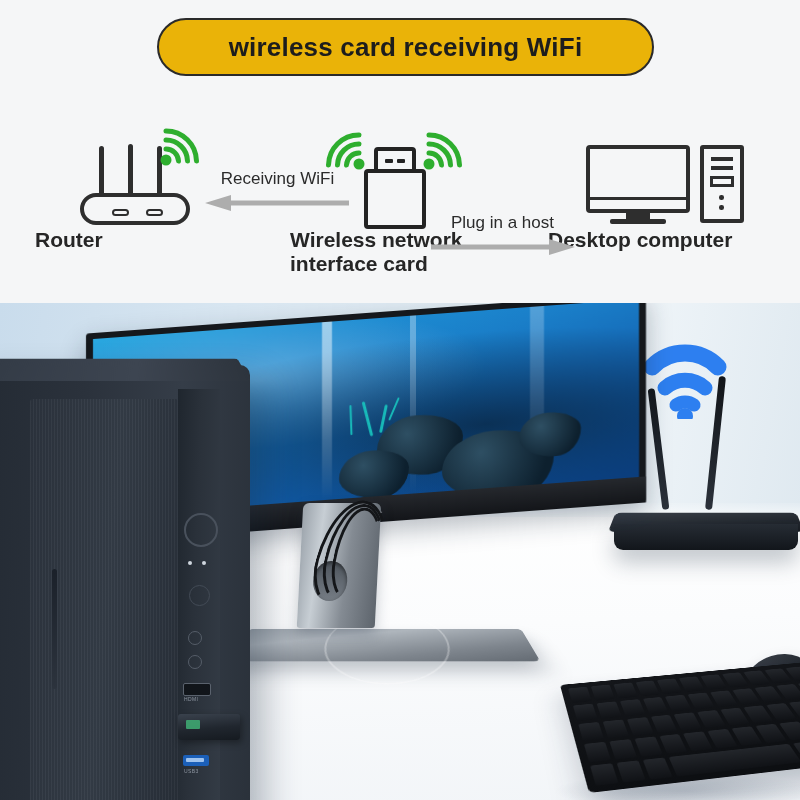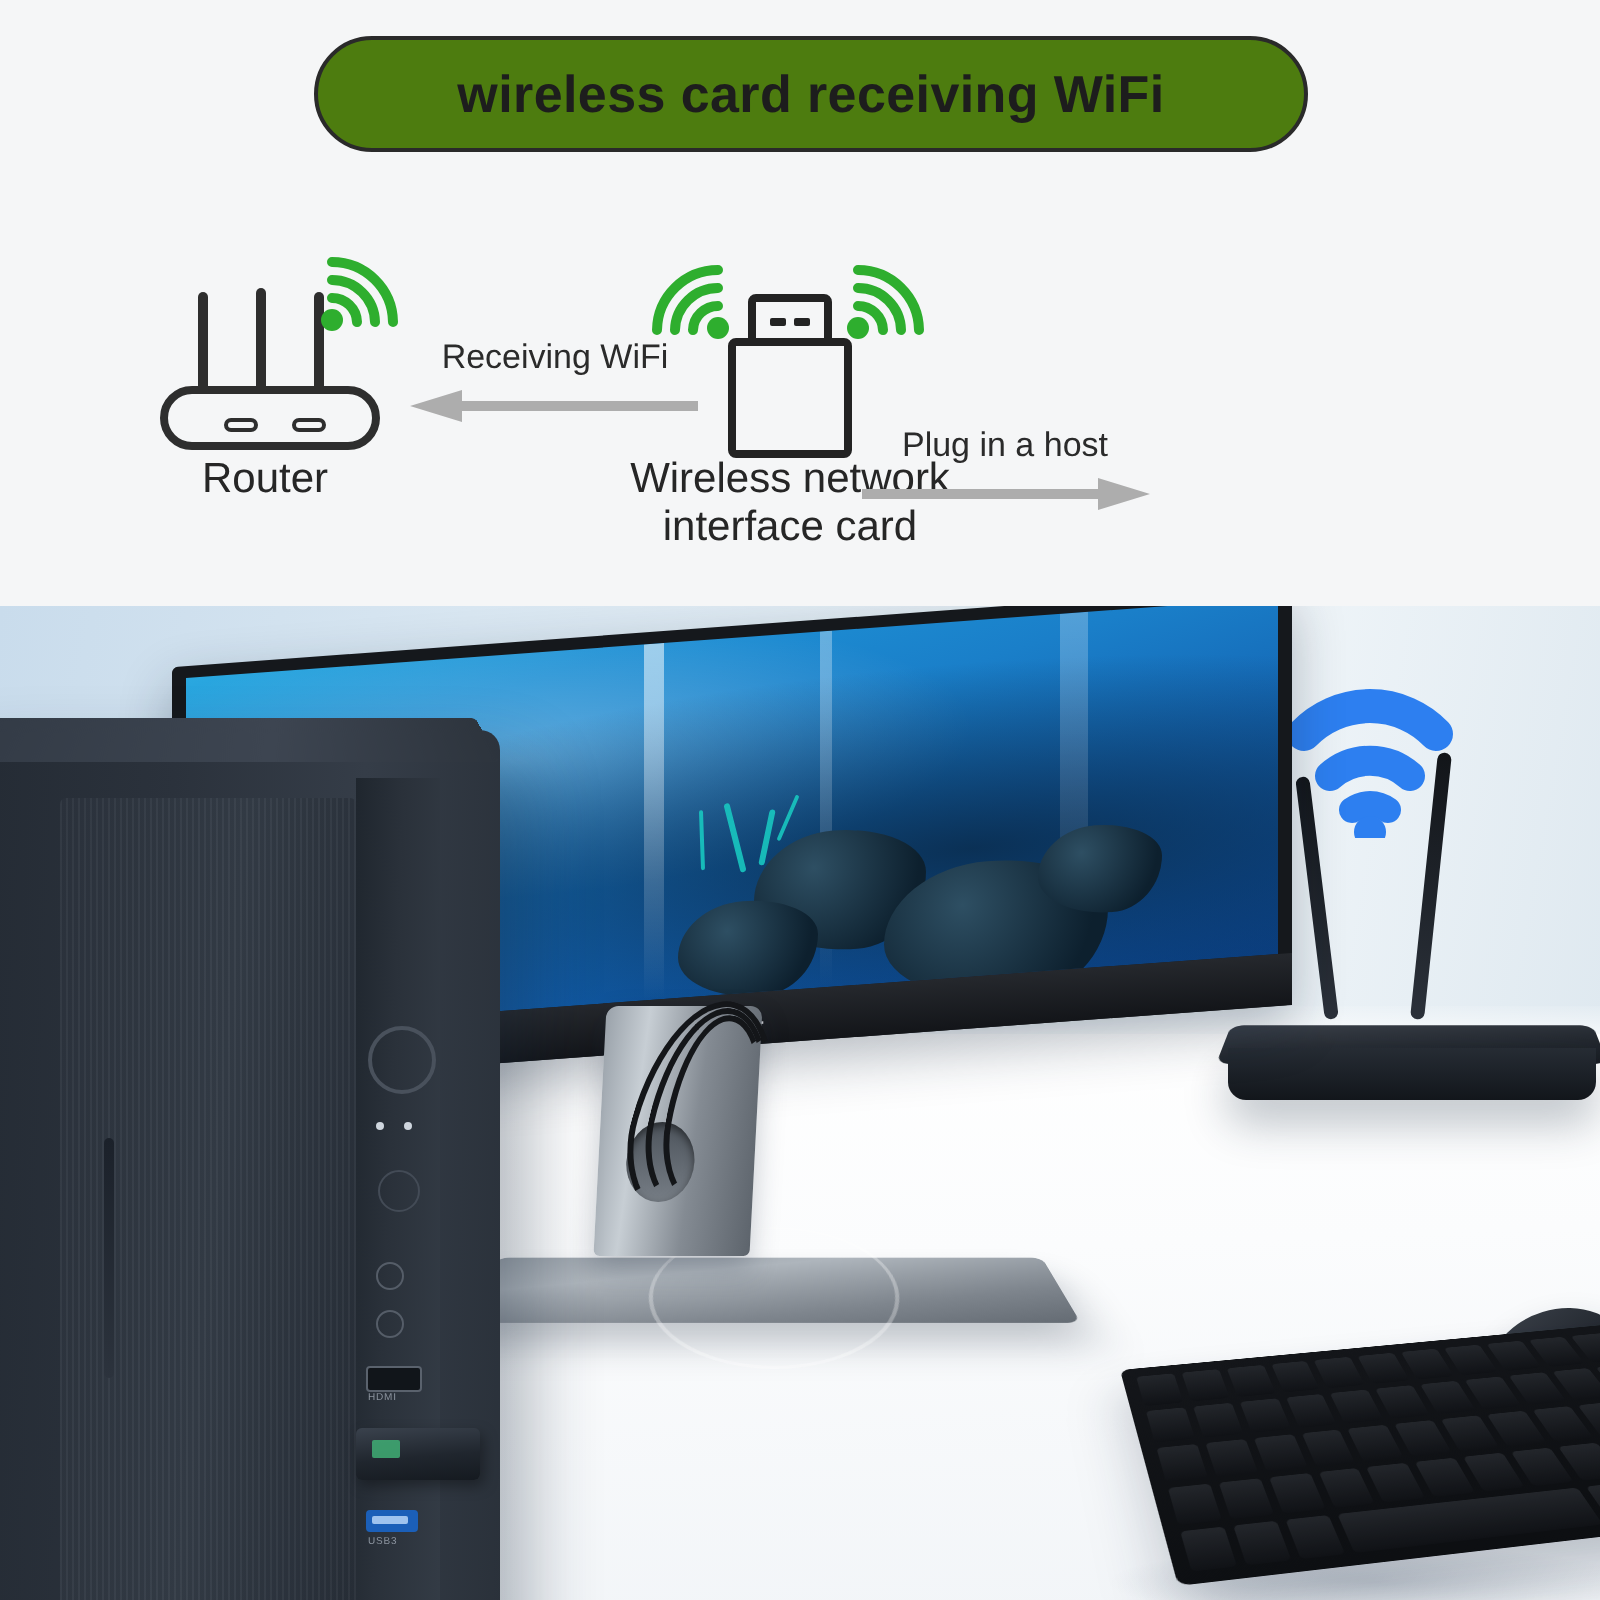--- a/index.html
+++ b/index.html
@@ -12,31 +12,31 @@
 
   
   .diagram{
     position:absolute;left:0;top:0;width:800px;height:303px;
     background:#f5f6f7;
     overflow:hidden;
   }
   .title-pill{
     position:absolute;left:157px;top:18px;width:497px;height:58px;
     border:2px solid #2a2a2a;border-radius:34px;
-    background:#4d7c0f;
+    background:#eab308;
     display:flex;align-items:center;justify-content:center;
     box-sizing:border-box;
   }
   .title-text{
     font-size:26px;font-weight:bold;color:#1d1d1d;letter-spacing:.2px;
     line-height:1;
   }
 
   
-  .node{position:absolute;text-align:center;}
+  .node{position:absolute;text-align:left;font-weight:bold;}
   .node-label{
     font-size:21px;color:#262626;line-height:1.14;white-space:pre-line;
   }
 
   
   .n-router{left:35px;top:120px;width:195px;}
   .router-icon{position:relative;width:195px;height:108px;margin:0 auto;}
   .ant{position:absolute;width:5px;background:#2e2e2e;border-radius:3px;}
   .a1{left:64px;top:26px;height:60px;}
   .a2{left:93px;top:24px;height:62px;}
@@ -374,20 +374,37 @@
               <path d="M13 20 A21.5 21.5 0 0 1 34.5 41" stroke-width="5"></path>
               <path d="M13 11 A30.5 30.5 0 0 1 43.5 41" stroke-width="5"></path>
             </g>
           </svg>
         </div>
       </div>
       <div class="node-label">Wireless network
 interface card</div>
     </div>
 
+    <div class="node n-pc">
+      <div class="pc-icon">
+        <div class="monitor">
+          <div class="mon-bar"></div>
+        </div>
+        <div class="mon-neck"></div>
+        <div class="mon-base"></div>
+        <div class="tower">
+          <div class="t-bar tb1"></div>
+          <div class="t-bar tb2"></div>
+          <div class="t-box"></div>
+          <div class="t-dot td1"></div>
+          <div class="t-dot td2"></div>
+        </div>
+      </div>
+      <div class="node-label">Desktop computer</div>
+    </div>
 
     <div class="arrow-wrap arw-left">
       <div class="arrow-label">Receiving WiFi</div>
       <svg width="145" height="16" viewBox="0 0 145 16">
         <path d="M0 8 L26 0 L26 16 Z" fill="#adadad"></path>
         <rect x="24" y="5.5" width="120" height="5" fill="#adadad"></rect>
       </svg>
     </div>
 
     <div class="arrow-wrap arw-right">

